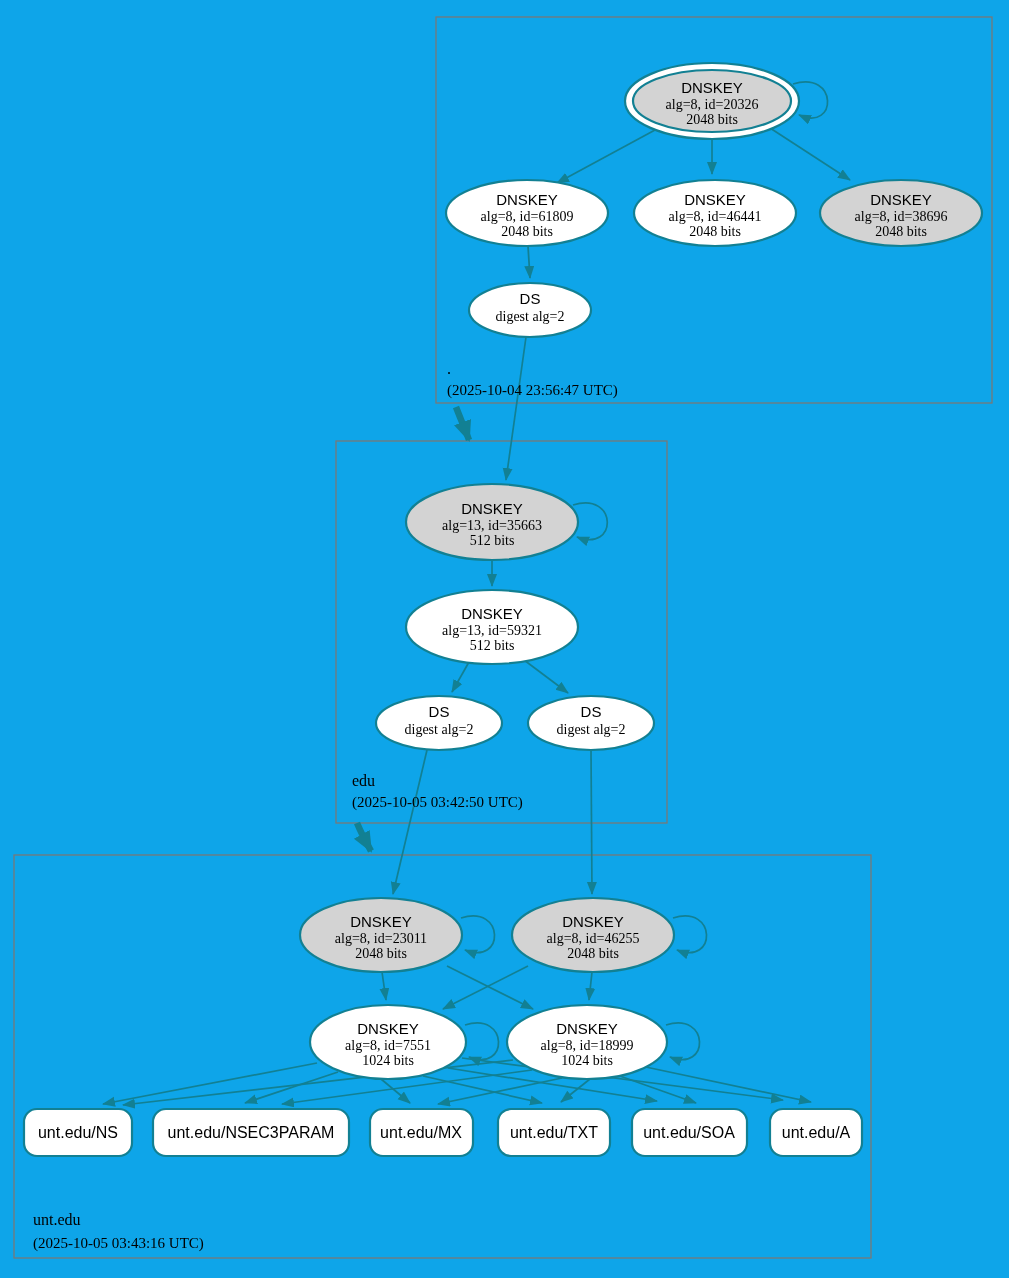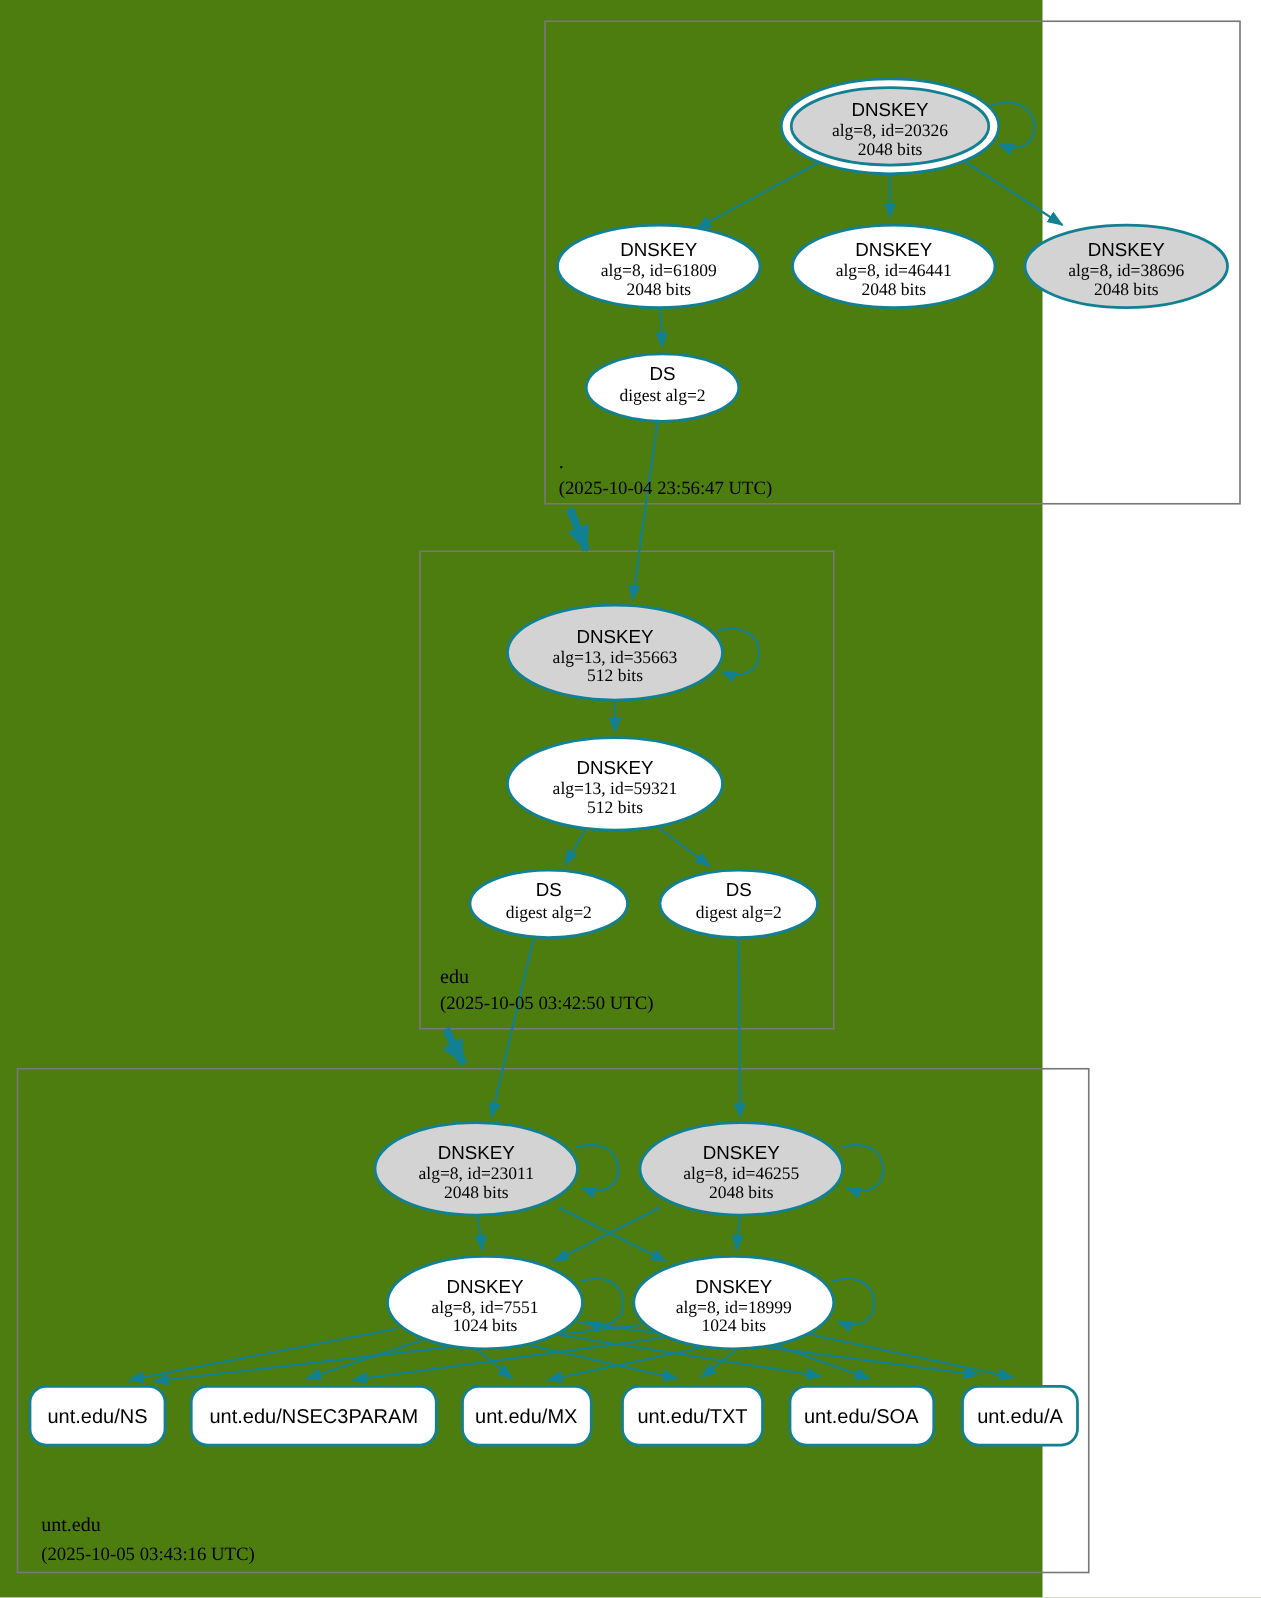--- a/index.html
+++ b/index.html
@@ -1,16 +1,16 @@
 <!DOCTYPE html>
 <html style="--accent: #128093; --keyfill: #d3d3d3; --zoneborder: #787878;"><head>
 <meta charset="utf-8">
 <style>
   html,body { margin:0; padding:0; background:#ffffff; }
-  .stage { width:834px; height:1278px; position:relative; background:#4d7c0f;text-align:right; }
+  .stage { width:1009px; height:1278px; position:relative; background:#0ea5e9;text-align:right; }
 
   .zone   { fill:none; stroke:var(--zoneborder,#787878); stroke-width:1.3; }
   .key    { fill:#ffffff; stroke:var(--accent,#128093); stroke-width:2.2; }
   .key.gray { fill:var(--keyfill,#d3d3d3); }
   .rr     { fill:#ffffff; stroke:var(--accent,#128093); stroke-width:2.2; }
 
   .edge   { fill:none; stroke:var(--accent,#128093); stroke-width:1.7; marker-end:url(#arrowThin); }
   .loop   { fill:none; stroke:var(--accent,#128093); stroke-width:1.7; marker-end:url(#arrowThin); }
   .thick  { fill:none; stroke:var(--accent,#128093); stroke-width:6.5; marker-end:url(#arrowThick); }
 

